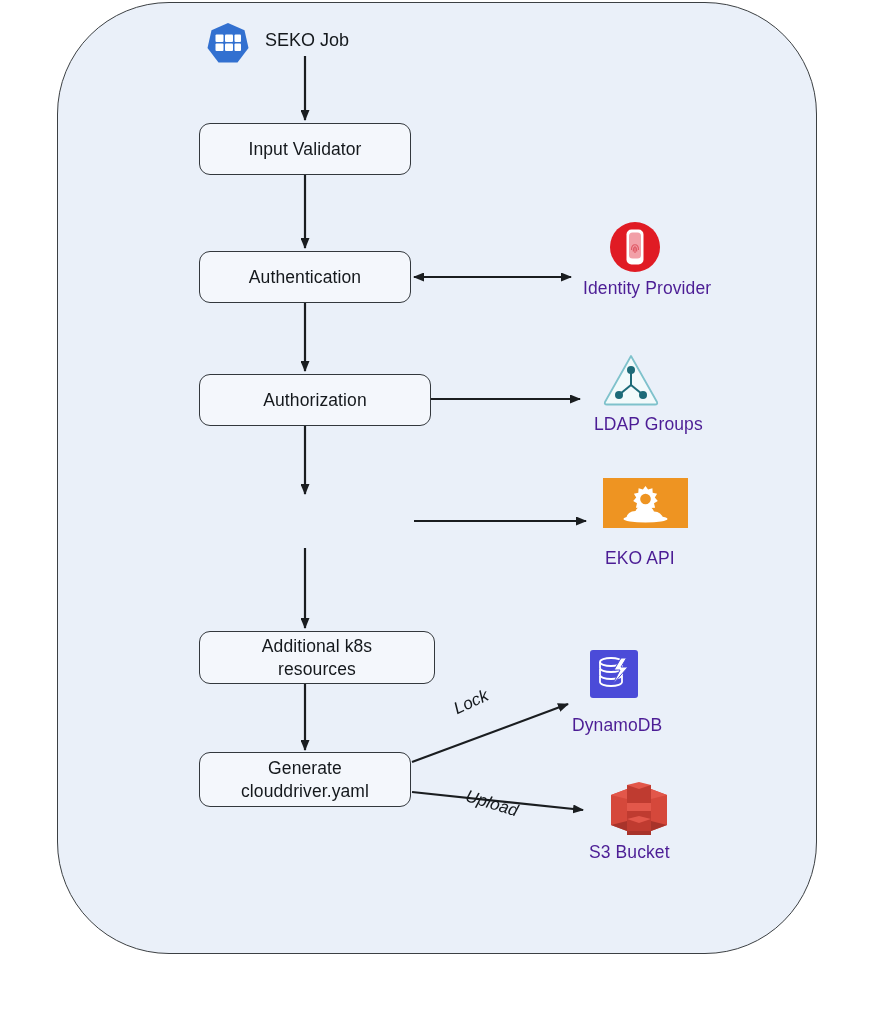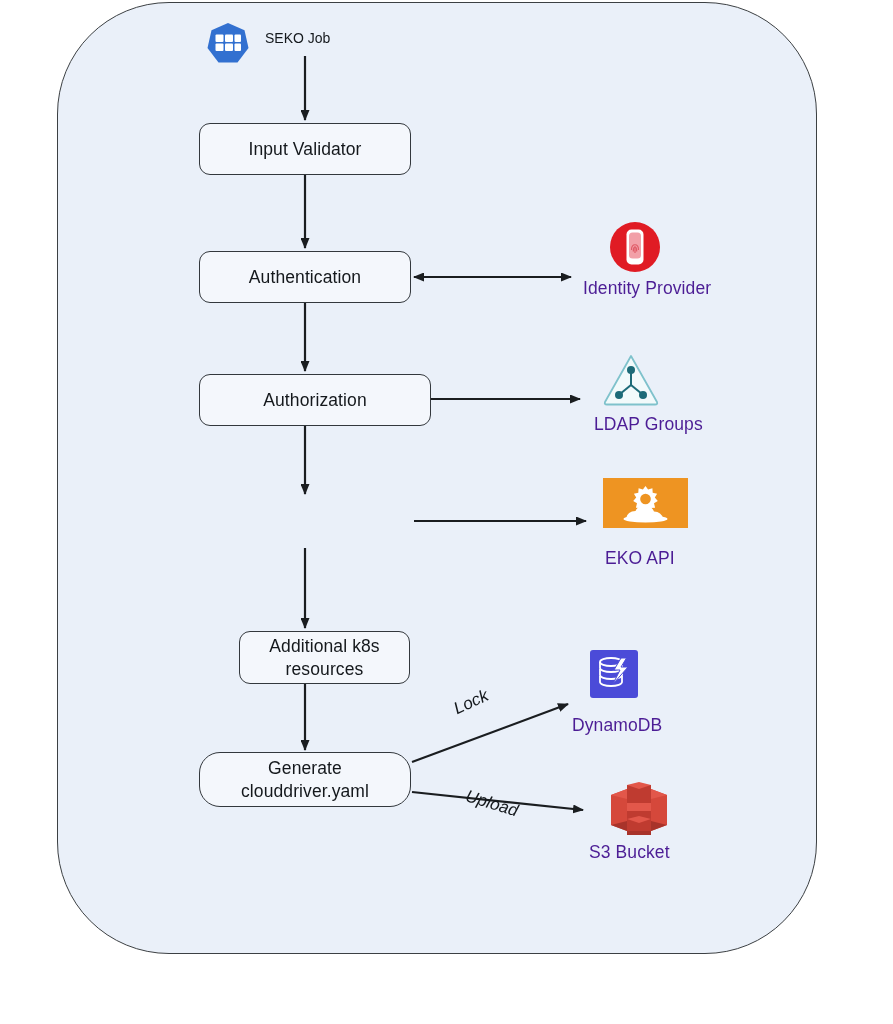--- a/index.html
+++ b/index.html
@@ -63,21 +63,21 @@
     font-size: 17.5px;
     letter-spacing: 0.1px;
     white-space: nowrap;
   }
 
   
   .seko-title {
     position: absolute;
     left: 265px;
     top: 30px;
-    font-size: 14px;
+    font-size: 18px;
     color: #14181c;
     white-space: nowrap;
   }
 
   
   .icon-wrap {
     position: absolute;
   }
 
   
@@ -164,26 +164,26 @@
 
   <div class="proc-box" style="left:199px; top:251px; width:212px; height:52px;">
     <span class="lbl">Authentication</span>
   </div>
 
   <div class="proc-box" style="left:199px; top:374px; width:232px; height:52px;">
     <span class="lbl">Authorization</span>
   </div>
 
 
-  <div class="proc-box" style="left:199px; top:631px; width:171px; height:53px;margin-left:40px;">
+  <div class="proc-box" style="left:199px; top:631px; width:236px; height:53px;">
     <span class="lbl">Additional k8s
 resources</span>
   </div>
 
-  <div class="proc-box" style="left:199px; top:752px; width:212px; height:55px;border-radius:21px;">
+  <div class="proc-box" style="left:199px; top:752px; width:212px; height:55px;">
     <span class="lbl">Generate
 clouddriver.yaml</span>
   </div>
 
   <div class="icon-wrap" style="left:608px; top:220px;">
     <svg width="54" height="54" viewBox="0 0 54 54">
       <circle cx="27" cy="27" r="25" fill="#e01b24"></circle>
       <rect x="18.5" y="9.5" width="17" height="35" rx="5" fill="#ffffff"></rect>
       <rect x="21" y="12.5" width="12" height="26" rx="3.5" fill="#f2a0a8"></rect>
       <g stroke="#e05a66" stroke-width="1.2" fill="none">

